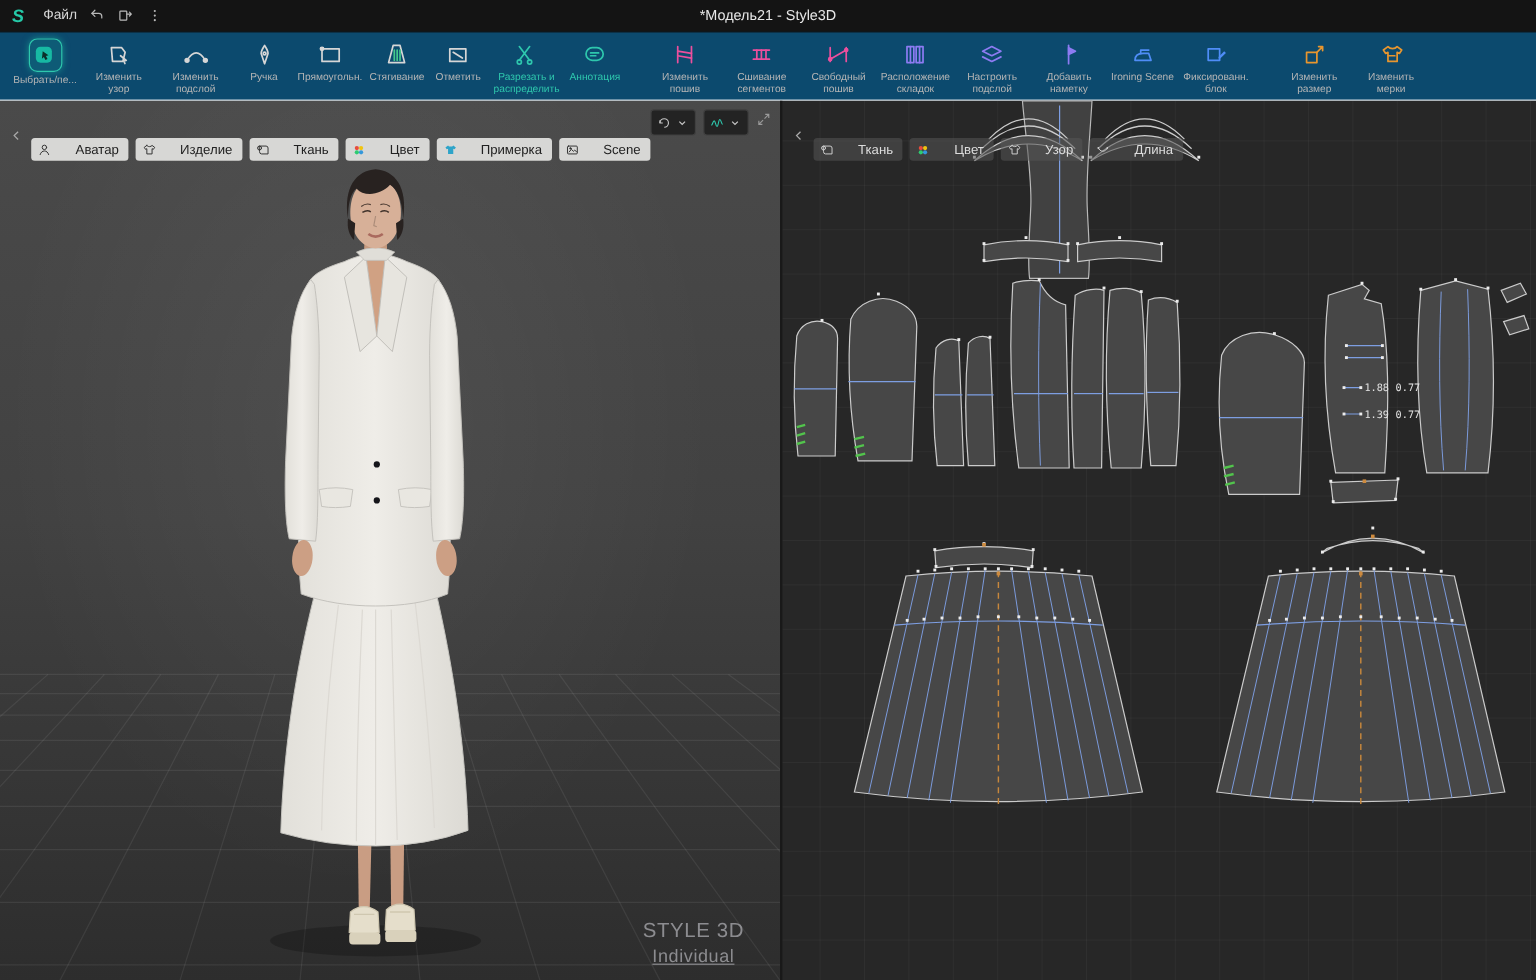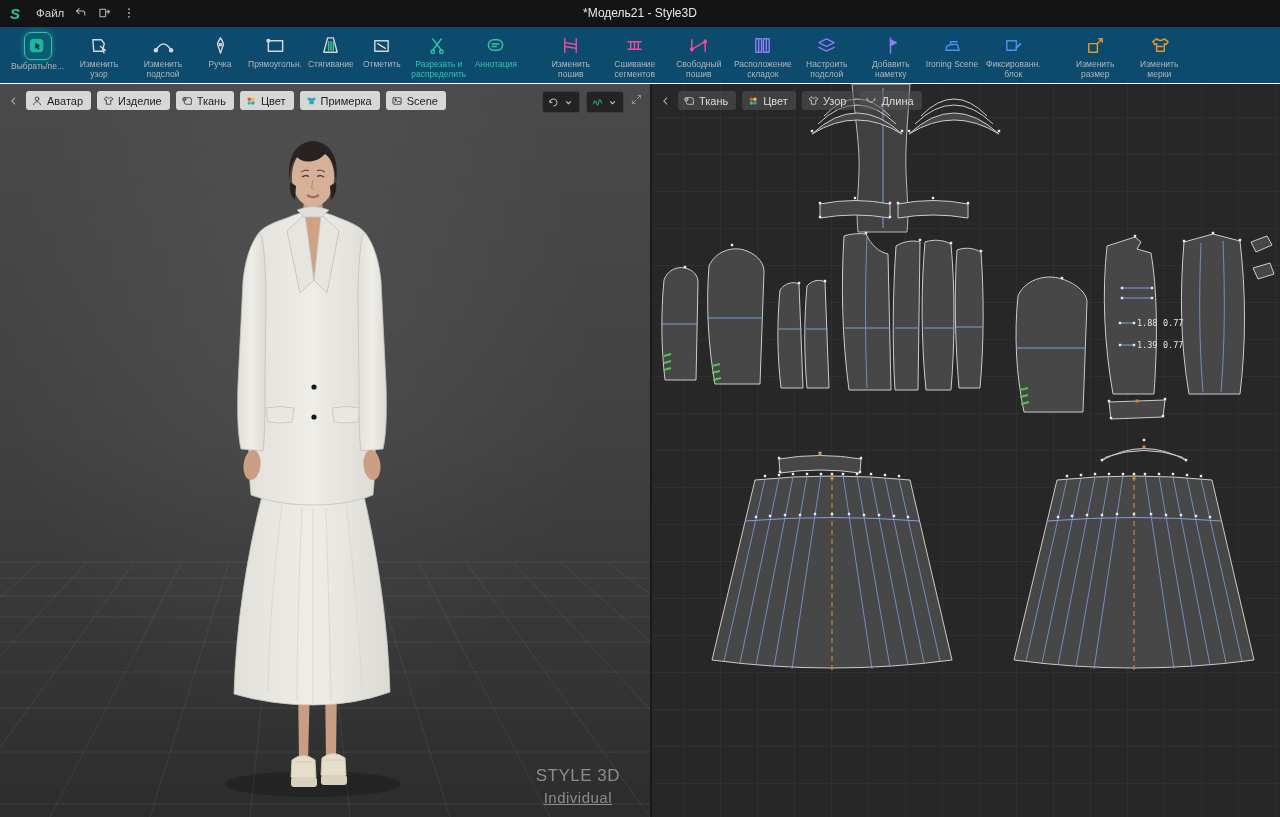--- a/index.html
+++ b/index.html
@@ -41,21 +41,21 @@
     background-color:#272727;
     background-image:linear-gradient(rgba(255,255,255,.035) 1px, transparent 1px),
                      linear-gradient(90deg, rgba(255,255,255,.035) 1px, transparent 1px);
     background-size:37px 37px;background-position:-6px -4px;}
   .scene,.patterns{position:absolute;inset:0;width:100%;height:100%;display:block;}
 
   .panel-head{position:absolute;top:7px;left:8px;display:flex;gap:6px;align-items:center;z-index:5;}
   .chev{color:#a8a8a8;display:flex;align-items:center;}
   .chev svg{width:12px;height:12px;}
   .chips{display:flex;gap:6px;}
-  .chip{display:flex;align-items:center;gap:4px;height:19px;padding:0 8px 0 5px;border-radius:3px;font-size:11px;cursor:default;}
+  .chip{display:flex;align-items:center;gap:20px;height:19px;padding:0 8px 0 5px;border-radius:3px;font-size:11px;cursor:default;margin-top:24px;}
   .chip .icon{display:flex;align-items:center;}
   .chip .icon svg{width:12px;height:12px;display:block;}
   .chip.light{background:#d7d7d5;color:#222;}
   .chip.light .icon{color:#333;}
   .chip.dark{background:rgba(85,85,85,.55);color:#dcdcdc;}
   .chip.dark .icon{color:#cfcfcf;}
 
   .view-controls{position:absolute;top:7px;right:26px;display:flex;gap:6px;z-index:5;}
   .vc-chip{display:flex;align-items:center;gap:2px;height:20px;padding:0 4px;background:rgba(28,28,28,.85);border:1px solid #404040;border-radius:3px;color:#c7c7c7;}
   .vc-chip svg{width:13px;height:13px;display:block;}

